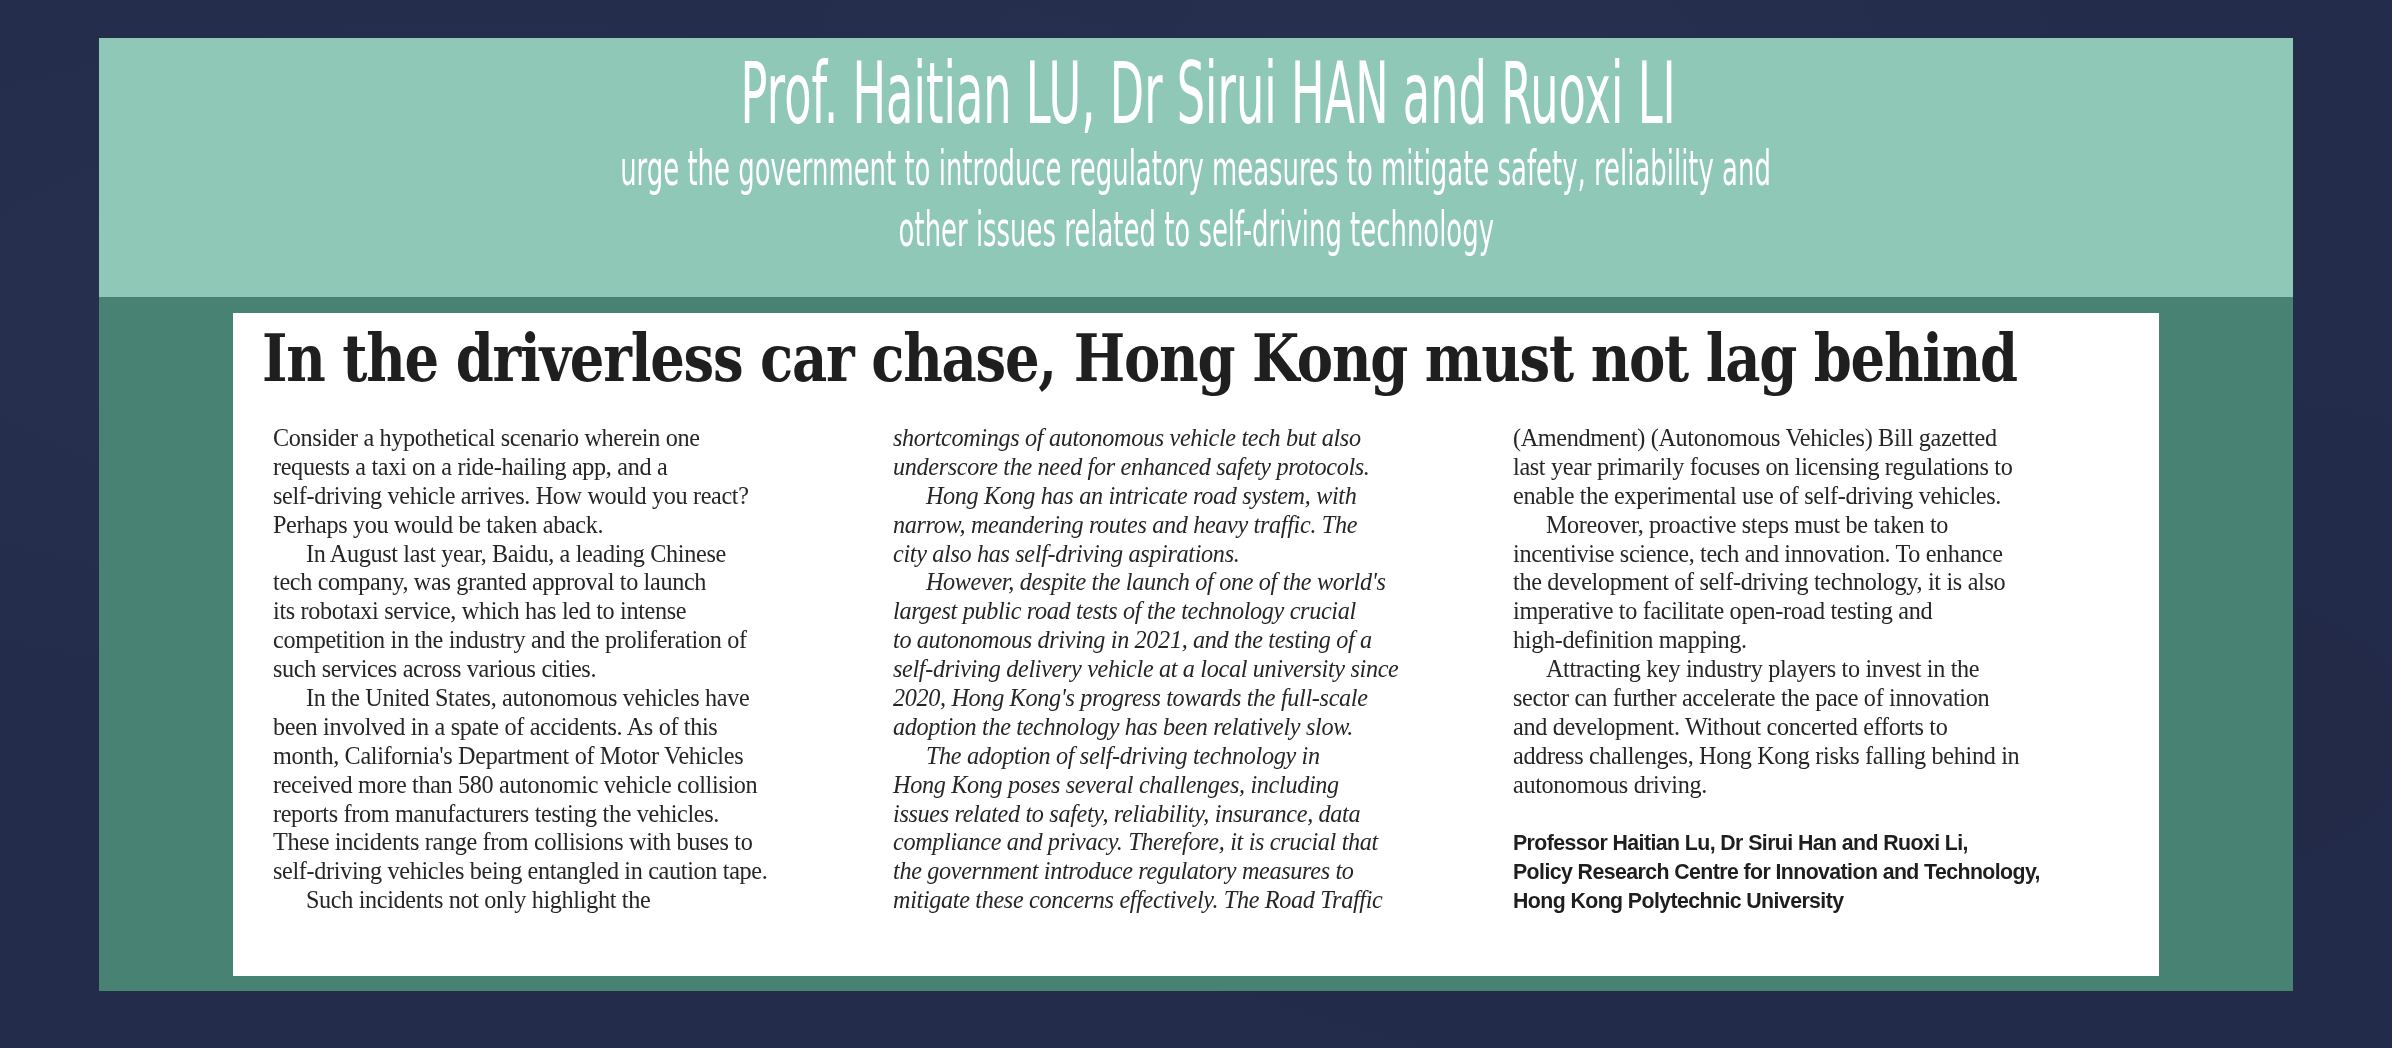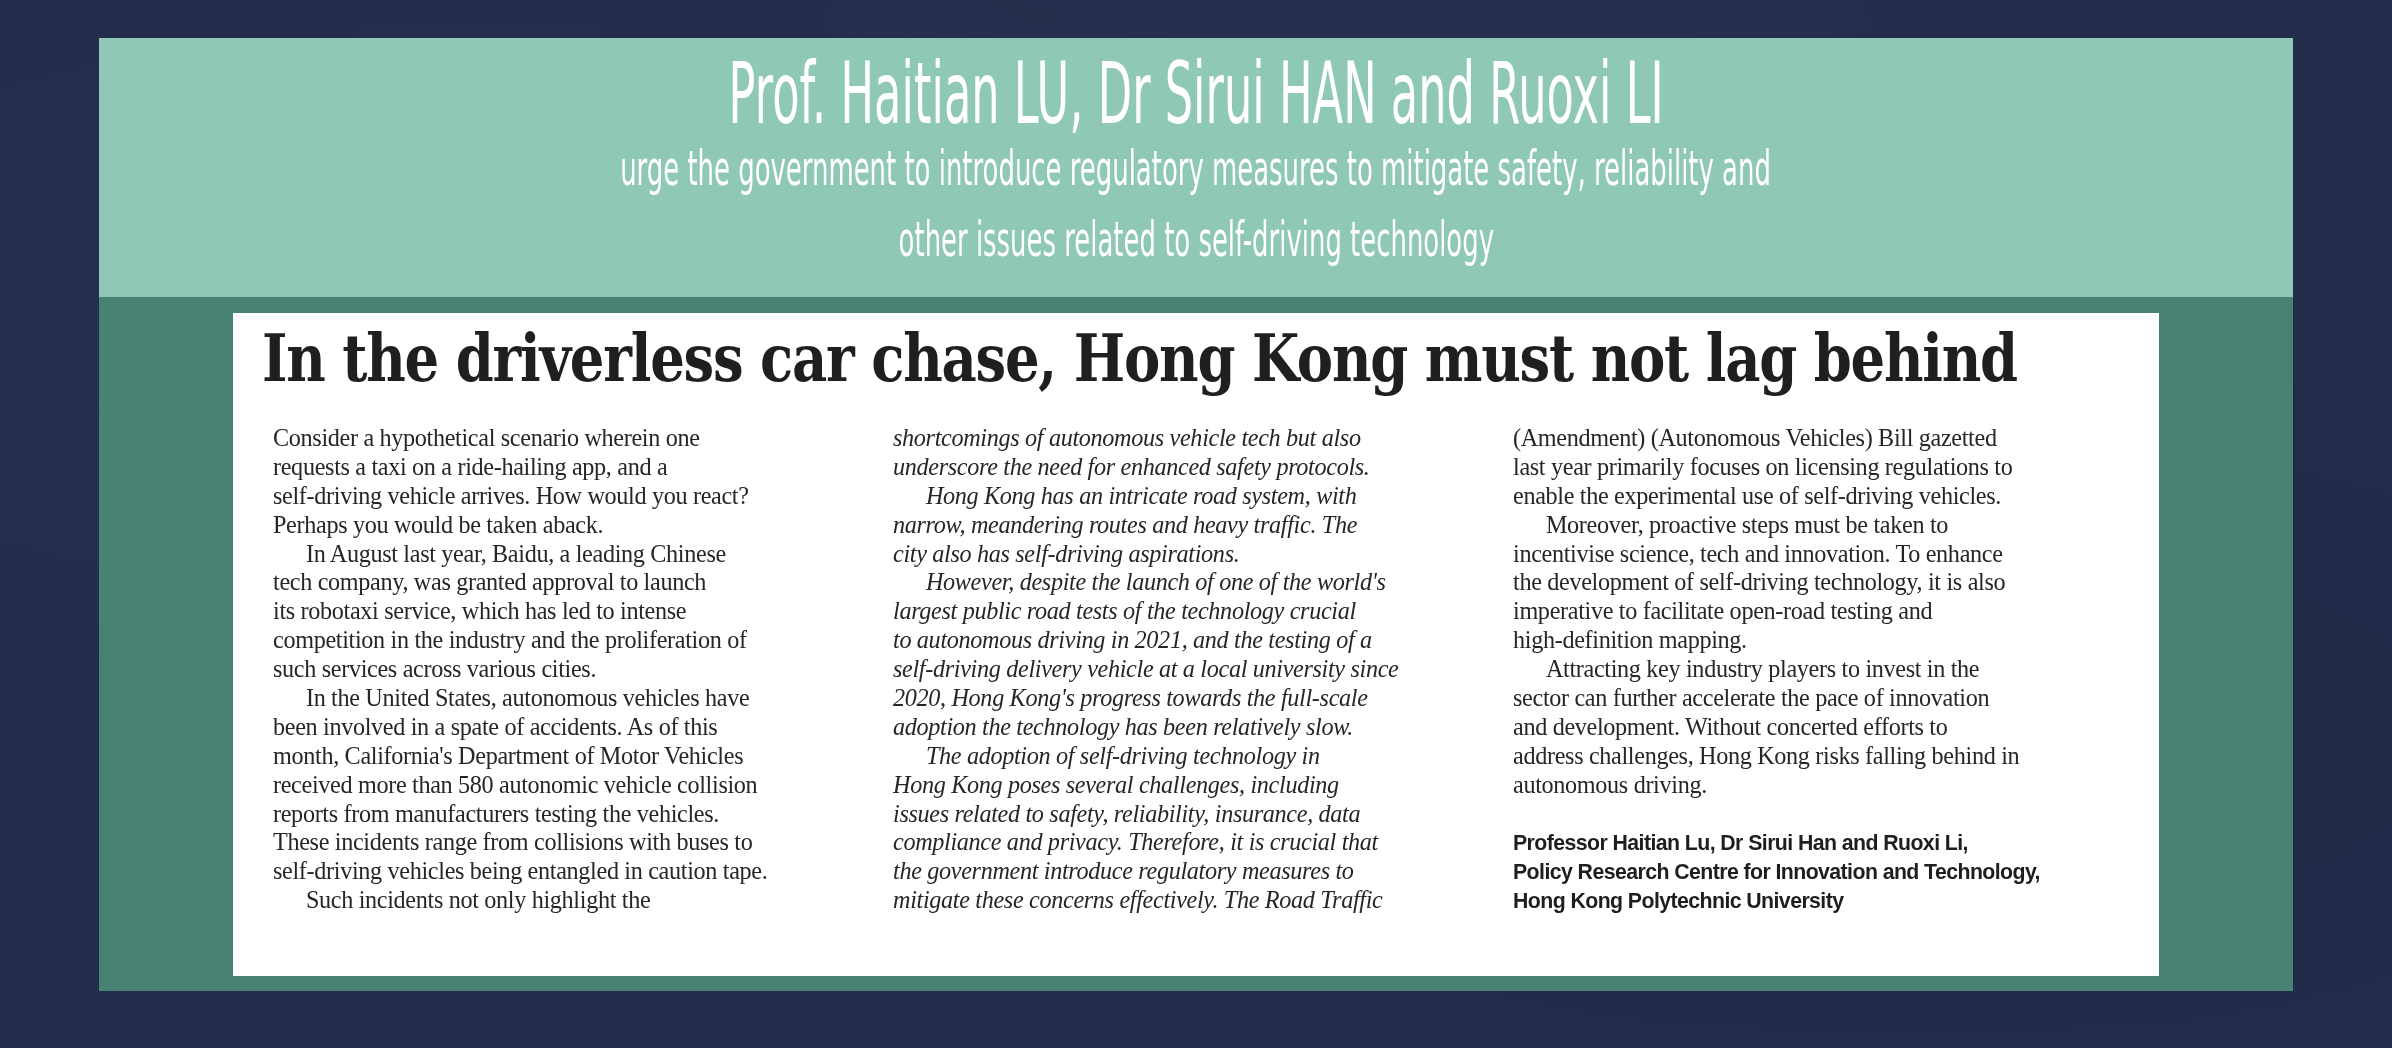--- a/index.html
+++ b/index.html
@@ -52,28 +52,29 @@
     line-height: 1;
   }
   .hdr-line span {
     display: inline-block;
     transform-origin: center bottom;
   }
   .hdr-title {
     top: 50px;
     font-size: 86px;
     font-weight: normal;
+    padding-left: 12px;
   }
   .hdr-title span { transform: scaleX(0.52); }
   .hdr-sub {
     font-size: 48px;
   }
   .hdr-sub span { transform: scaleX(0.54); }
   .hdr-sub1 { top: 144px; }
-  .hdr-sub2 { top: 215px; }
+  .hdr-sub2 { top: 205px; }
 
   .headline {
     position: absolute;
     left: 262px;
     top: 318px;
     font-family: "DejaVu Serif", serif;
     font-weight: bold;
     font-size: 66px;
     line-height: 80px;
     color: #1f1f1f;

